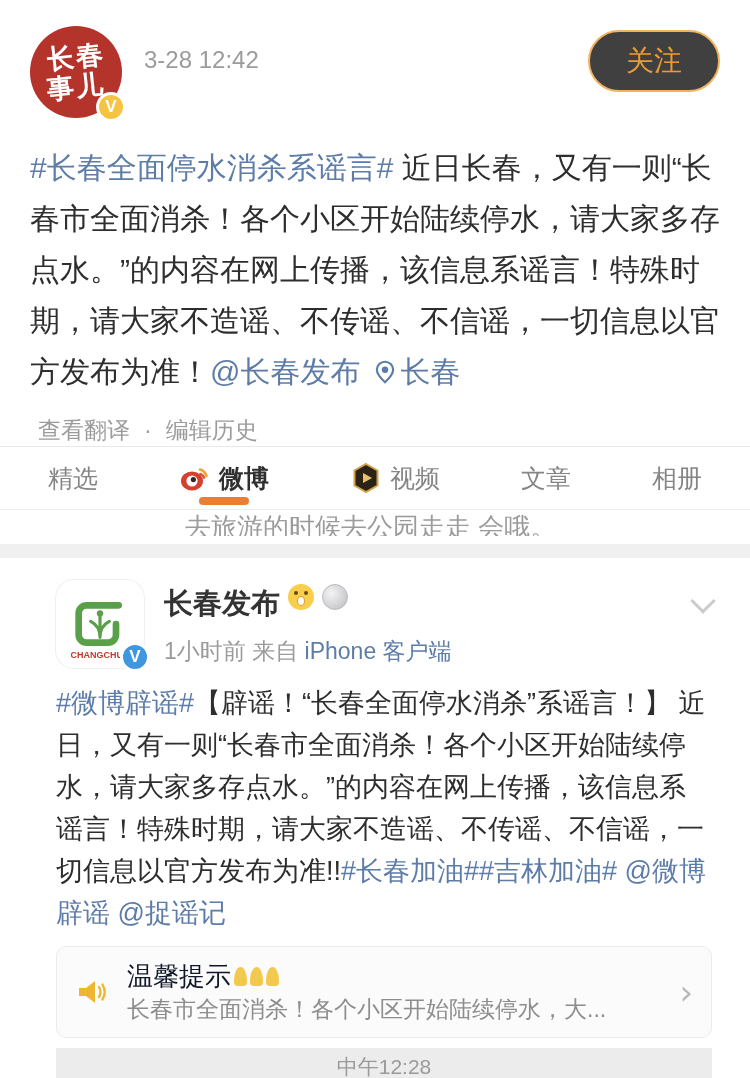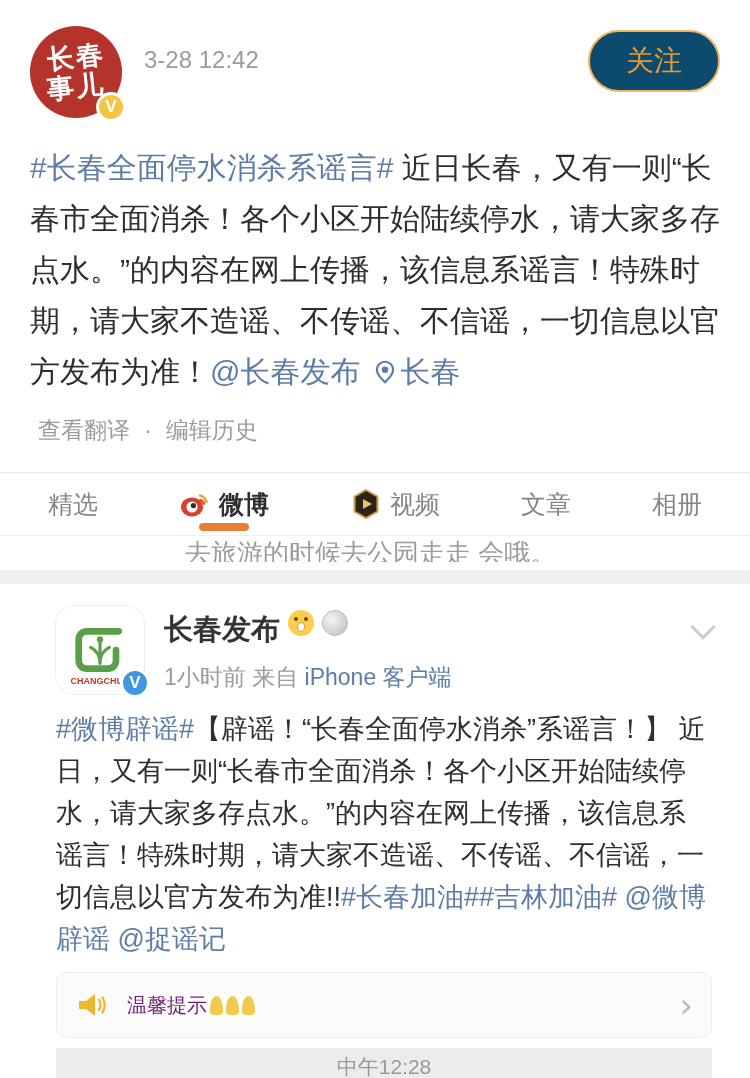--- a/index.html
+++ b/index.html
@@ -11,32 +11,32 @@
   .avatar { width:92px; height:92px; border-radius:50%; background:#b4332b; flex:none;
     position:relative; display:flex; flex-direction:column; align-items:center; justify-content:center; }
   .avatar .av-line { color:#fff; font-weight:bold; font-size:27px; line-height:30px;
     transform:rotate(-6deg); letter-spacing:2px; }
   .badge-yellow { position:absolute; right:-4px; bottom:-4px; width:30px; height:30px;
     border-radius:50%; background:#f6c443; color:#fff; font-weight:bold; font-size:17px;
     display:flex; align-items:center; justify-content:center; border:3px solid #fff; }
   .header-info { margin-left:22px; padding-top:4px; flex:1; min-width:0; }
   .username { font-size:31px; font-weight:bold; color:#333; }
   .timestamp { margin-top:16px; font-size:24px; color:#9b9b9b; }
-  .follow-btn { flex:none; margin-top:4px; width:132px; height:62px; background:#0c4a6e;
+  .follow-btn { flex:none; margin-top:4px; width:132px; height:62px; background:#404040;
     border:2px solid #f2b35e; border-radius:32px; color:#ee9a33; font-size:28px;
     display:flex; align-items:center; justify-content:center; cursor:pointer; }
 
   
   .post-text { padding:24px 30px 0 30px; font-size:30px; line-height:51px; color:#2e2e2e; }
   .link { color:#5d7ca8; }
   .pin-icon { display:inline-block; width:26px; height:26px; vertical-align:-3px; margin:0 2px 0 12px; }
   .meta-links { padding:18px 30px 0 38px; font-size:23px; color:#9b9b9b; display:flex; gap:14px; align-items:center; }
 
   
-  .tabbar { margin-top:26px; border-top:1px solid #eaeaea; border-bottom:1px solid #eee;
+  .tabbar { border-top:1px solid #eaeaea; border-bottom:1px solid #eee;
     height:64px; display:flex; align-items:center; justify-content:space-between; padding:8px 48px; }
   .tab { font-size:25px; color:#858585; display:flex; align-items:center; gap:8px;
     position:relative; height:100%; cursor:pointer; }
   .tab.active { color:#2f2f2f; font-weight:bold; }
   .tab .underline { position:absolute; bottom:-4px; left:50%; transform:translateX(-50%);
     width:50px; height:8px; border-radius:4px; background:#e87f35; }
   .tab-icon { width:32px; height:32px; flex:none; }
 
   
   .peek-row { height:26px; overflow:hidden; padding-left:185px; font-size:26px; color:#7a7a7a; opacity:.75; }
@@ -72,21 +72,21 @@
   .emoji-medal { display:inline-block; width:26px; height:26px; border-radius:50%;
     background:radial-gradient(circle at 35% 35%, #f4f4f4, #c9c9cd 75%); border:1px solid #b9b9bf; }
   .pray { display:inline-block; width:13px; height:19px; background:#f3c94d;
     border-radius:50% 50% 30% 30% / 70% 70% 20% 20%; margin-left:3px; vertical-align:-2px; }
 
   
   .notice-card { margin-top:12px; background:#fbfbfb; border:1px solid #ececec; border-radius:10px;
     padding:12px 18px; display:flex; align-items:center; cursor:pointer; }
   .speaker { flex:none; width:36px; height:36px; margin-right:16px; }
   .card-texts { flex:1; min-width:0; }
-  .card-title { font-size:20px; color:#701a75; display:flex; align-items:center; }
+  .card-title { font-size:26px; color:#0f172a; display:flex; align-items:center; }
   .card-sub { margin-top:8px; font-size:23px; color:#8d8d8d; white-space:nowrap;
     overflow:hidden; text-overflow:ellipsis; }
   .chevron-right { color:#b9b9b9; font-size:34px; margin-left:12px; flex:none; font-family:"DejaVu Sans",sans-serif; }
 
   
   .att-strip { margin-top:10px; background:#ececec; height:40px; text-align:center;
     font-size:21px; color:#9a9a9a; padding-top:5px; }
 </style>
 </head>
 <body>
@@ -194,18 +194,19 @@
         <path d="M24 13 q3 5 0 10 M27.5 10.5 q4.5 7.5 0 15" stroke="#eeb72f" stroke-width="2.4" fill="none" stroke-linecap="round"></path>
       </svg>
     </span>
     <span class="card-texts">
       <span class="card-title">
         <span>温馨提示</span>
         <span class="pray"></span>
         <span class="pray"></span>
         <span class="pray"></span>
       </span>
+      <span class="card-sub">长春市全面消杀！各个小区开始陆续停水，大...</span>
     </span>
     <span class="chevron-right">›</span>
   </div>
 
   <div class="att-strip">中午12:28</div>
 </div>
 
 </body></html>

